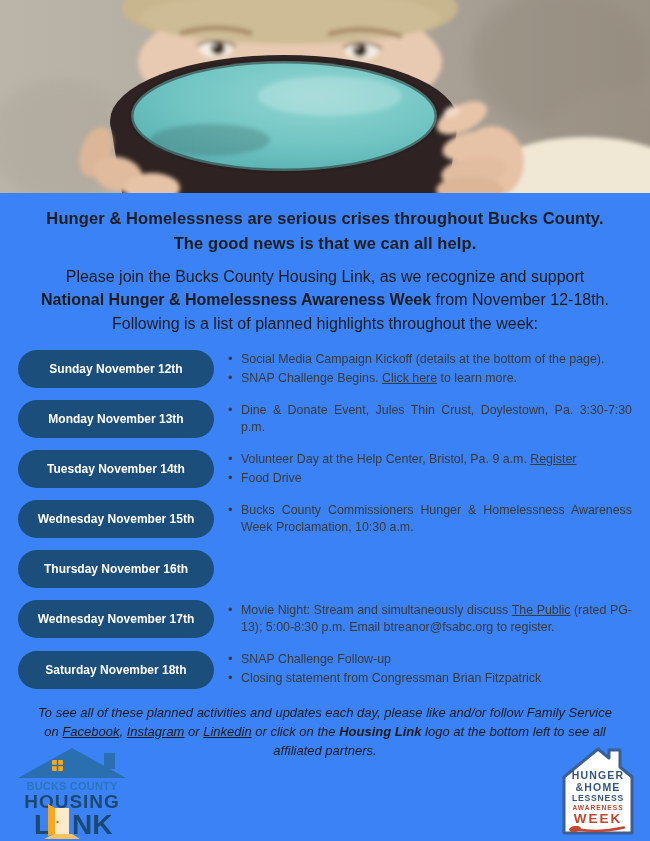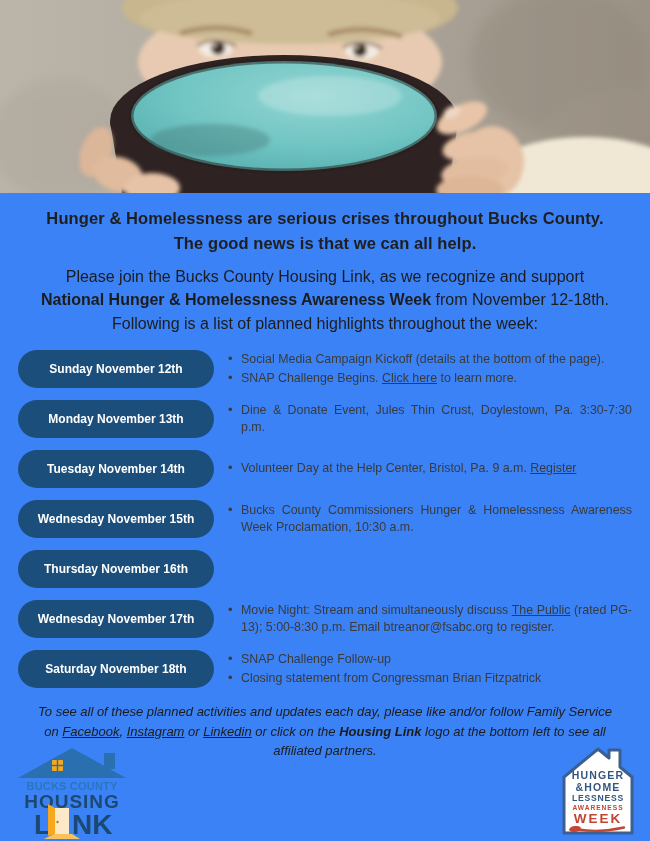--- a/index.html
+++ b/index.html
@@ -133,20 +133,21 @@
       <div class="row">
         <div class="pill">Monday November 13th</div>
         <ul class="events">
           <li><span>Dine &amp; Donate Event, Jules Thin Crust, Doylestown, Pa. 3:30-7:30 p.m.</span></li>
         </ul>
       </div>
       <div class="row">
         <div class="pill">Tuesday November 14th</div>
         <ul class="events">
           <li><span>Volunteer Day at the Help Center, Bristol, Pa. 9 a.m. </span><span class="u">Register</span></li>
+          <li><span>Food Drive</span></li>
         </ul>
       </div>
       <div class="row">
         <div class="pill">Wednesday November 15th</div>
         <ul class="events">
           <li><span>Bucks County Commissioners Hunger &amp; Homelessness Awareness Week Proclamation, 10:30 a.m.</span></li>
         </ul>
       </div>
       <div class="row">
         <div class="pill">Thursday November 16th</div>

